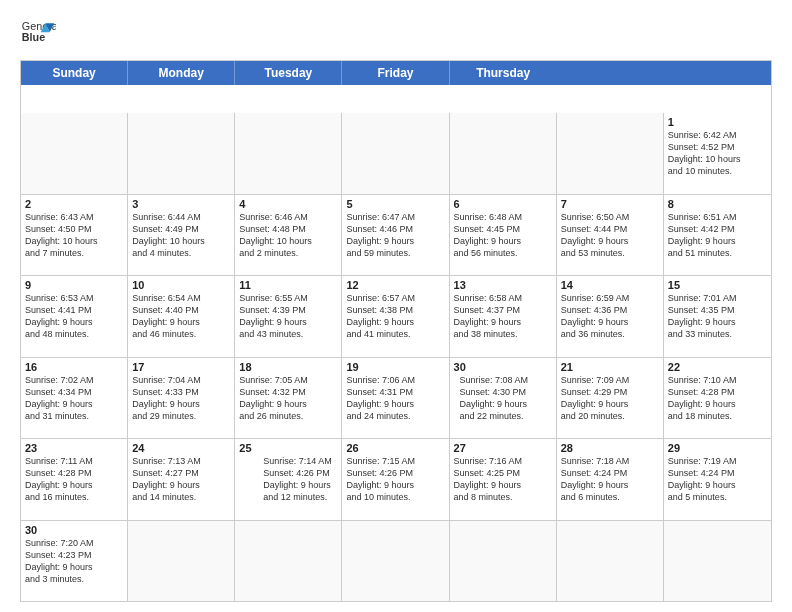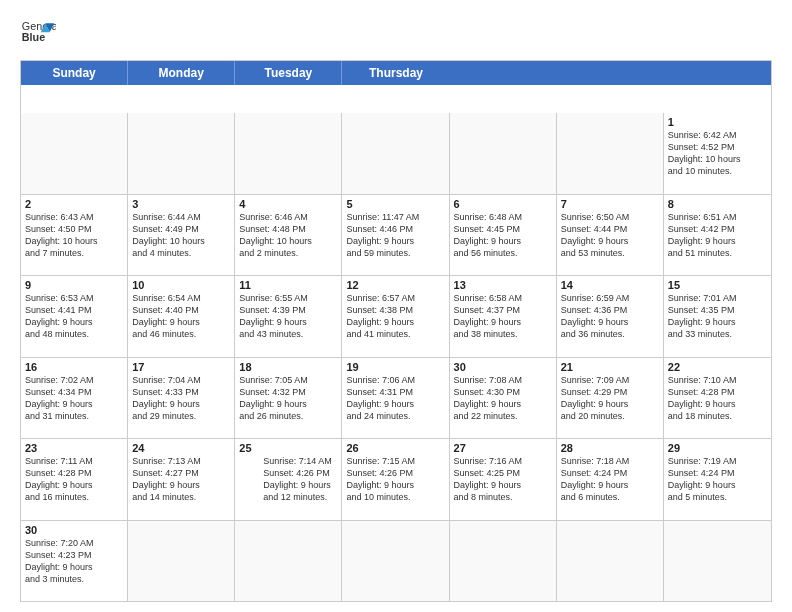--- a/index.html
+++ b/index.html
@@ -118,20 +118,21 @@
       <h1></h1>
       <h2></h2>
     </div>
   </div>
 
   <div class="calendar">
     <div class="cal-header">
     <div class="cal-header-cell">Sunday</div>
         <div class="cal-header-cell">Monday</div>
         <div class="cal-header-cell">Tuesday</div>
+        <div class="cal-header-cell">Friday</div>
         <div class="cal-header-cell">Thursday</div>
       </div>
     <div class="cal-body">
     <div class="cal-row">
           <div class="cal-cell empty"></div>
           <div class="cal-cell empty"></div>
           <div class="cal-cell empty"></div>
           <div class="cal-cell empty"></div>
           <div class="cal-cell empty"></div>
           <div class="cal-cell empty"></div>
@@ -160,21 +161,21 @@
           </div>
           <div class="cal-cell">
             <span class="day-num">4</span>
             <div class="day-info" style="white-space: pre-line;">Sunrise: 6:46 AM
 Sunset: 4:48 PM
 Daylight: 10 hours
 and 2 minutes.</div>
           </div>
           <div class="cal-cell">
             <span class="day-num">5</span>
-            <div class="day-info" style="white-space: pre-line;">Sunrise: 11:47 AM
+            <div class="day-info" style="white-space: pre-line;">Sunrise: 6:47 AM
 Sunset: 4:46 PM
 Daylight: 9 hours
 and 59 minutes.</div>
           </div>
           <div class="cal-cell">
             <span class="day-num">6</span>
             <div class="day-info" style="white-space: pre-line;">Sunrise: 6:48 AM
 Sunset: 4:45 PM
 Daylight: 9 hours
 and 56 minutes.</div>
@@ -269,21 +270,21 @@
           </div>
           <div class="cal-cell">
             <span class="day-num">19</span>
             <div class="day-info" style="white-space: pre-line;">Sunrise: 7:06 AM
 Sunset: 4:31 PM
 Daylight: 9 hours
 and 24 minutes.</div>
           </div>
           <div class="cal-cell">
             <span class="day-num">30</span>
-            <div class="day-info" style="white-space: pre-line;">Sunrise: 7:08 AM
+            <div class="day-info" style="white-space: pre-line; margin-left: 6px;">Sunrise: 7:08 AM
 Sunset: 4:30 PM
 Daylight: 9 hours
 and 22 minutes.</div>
           </div>
           <div class="cal-cell">
             <span class="day-num">21</span>
             <div class="day-info" style="white-space: pre-line;">Sunrise: 7:09 AM
 Sunset: 4:29 PM
 Daylight: 9 hours
 and 20 minutes.</div>

